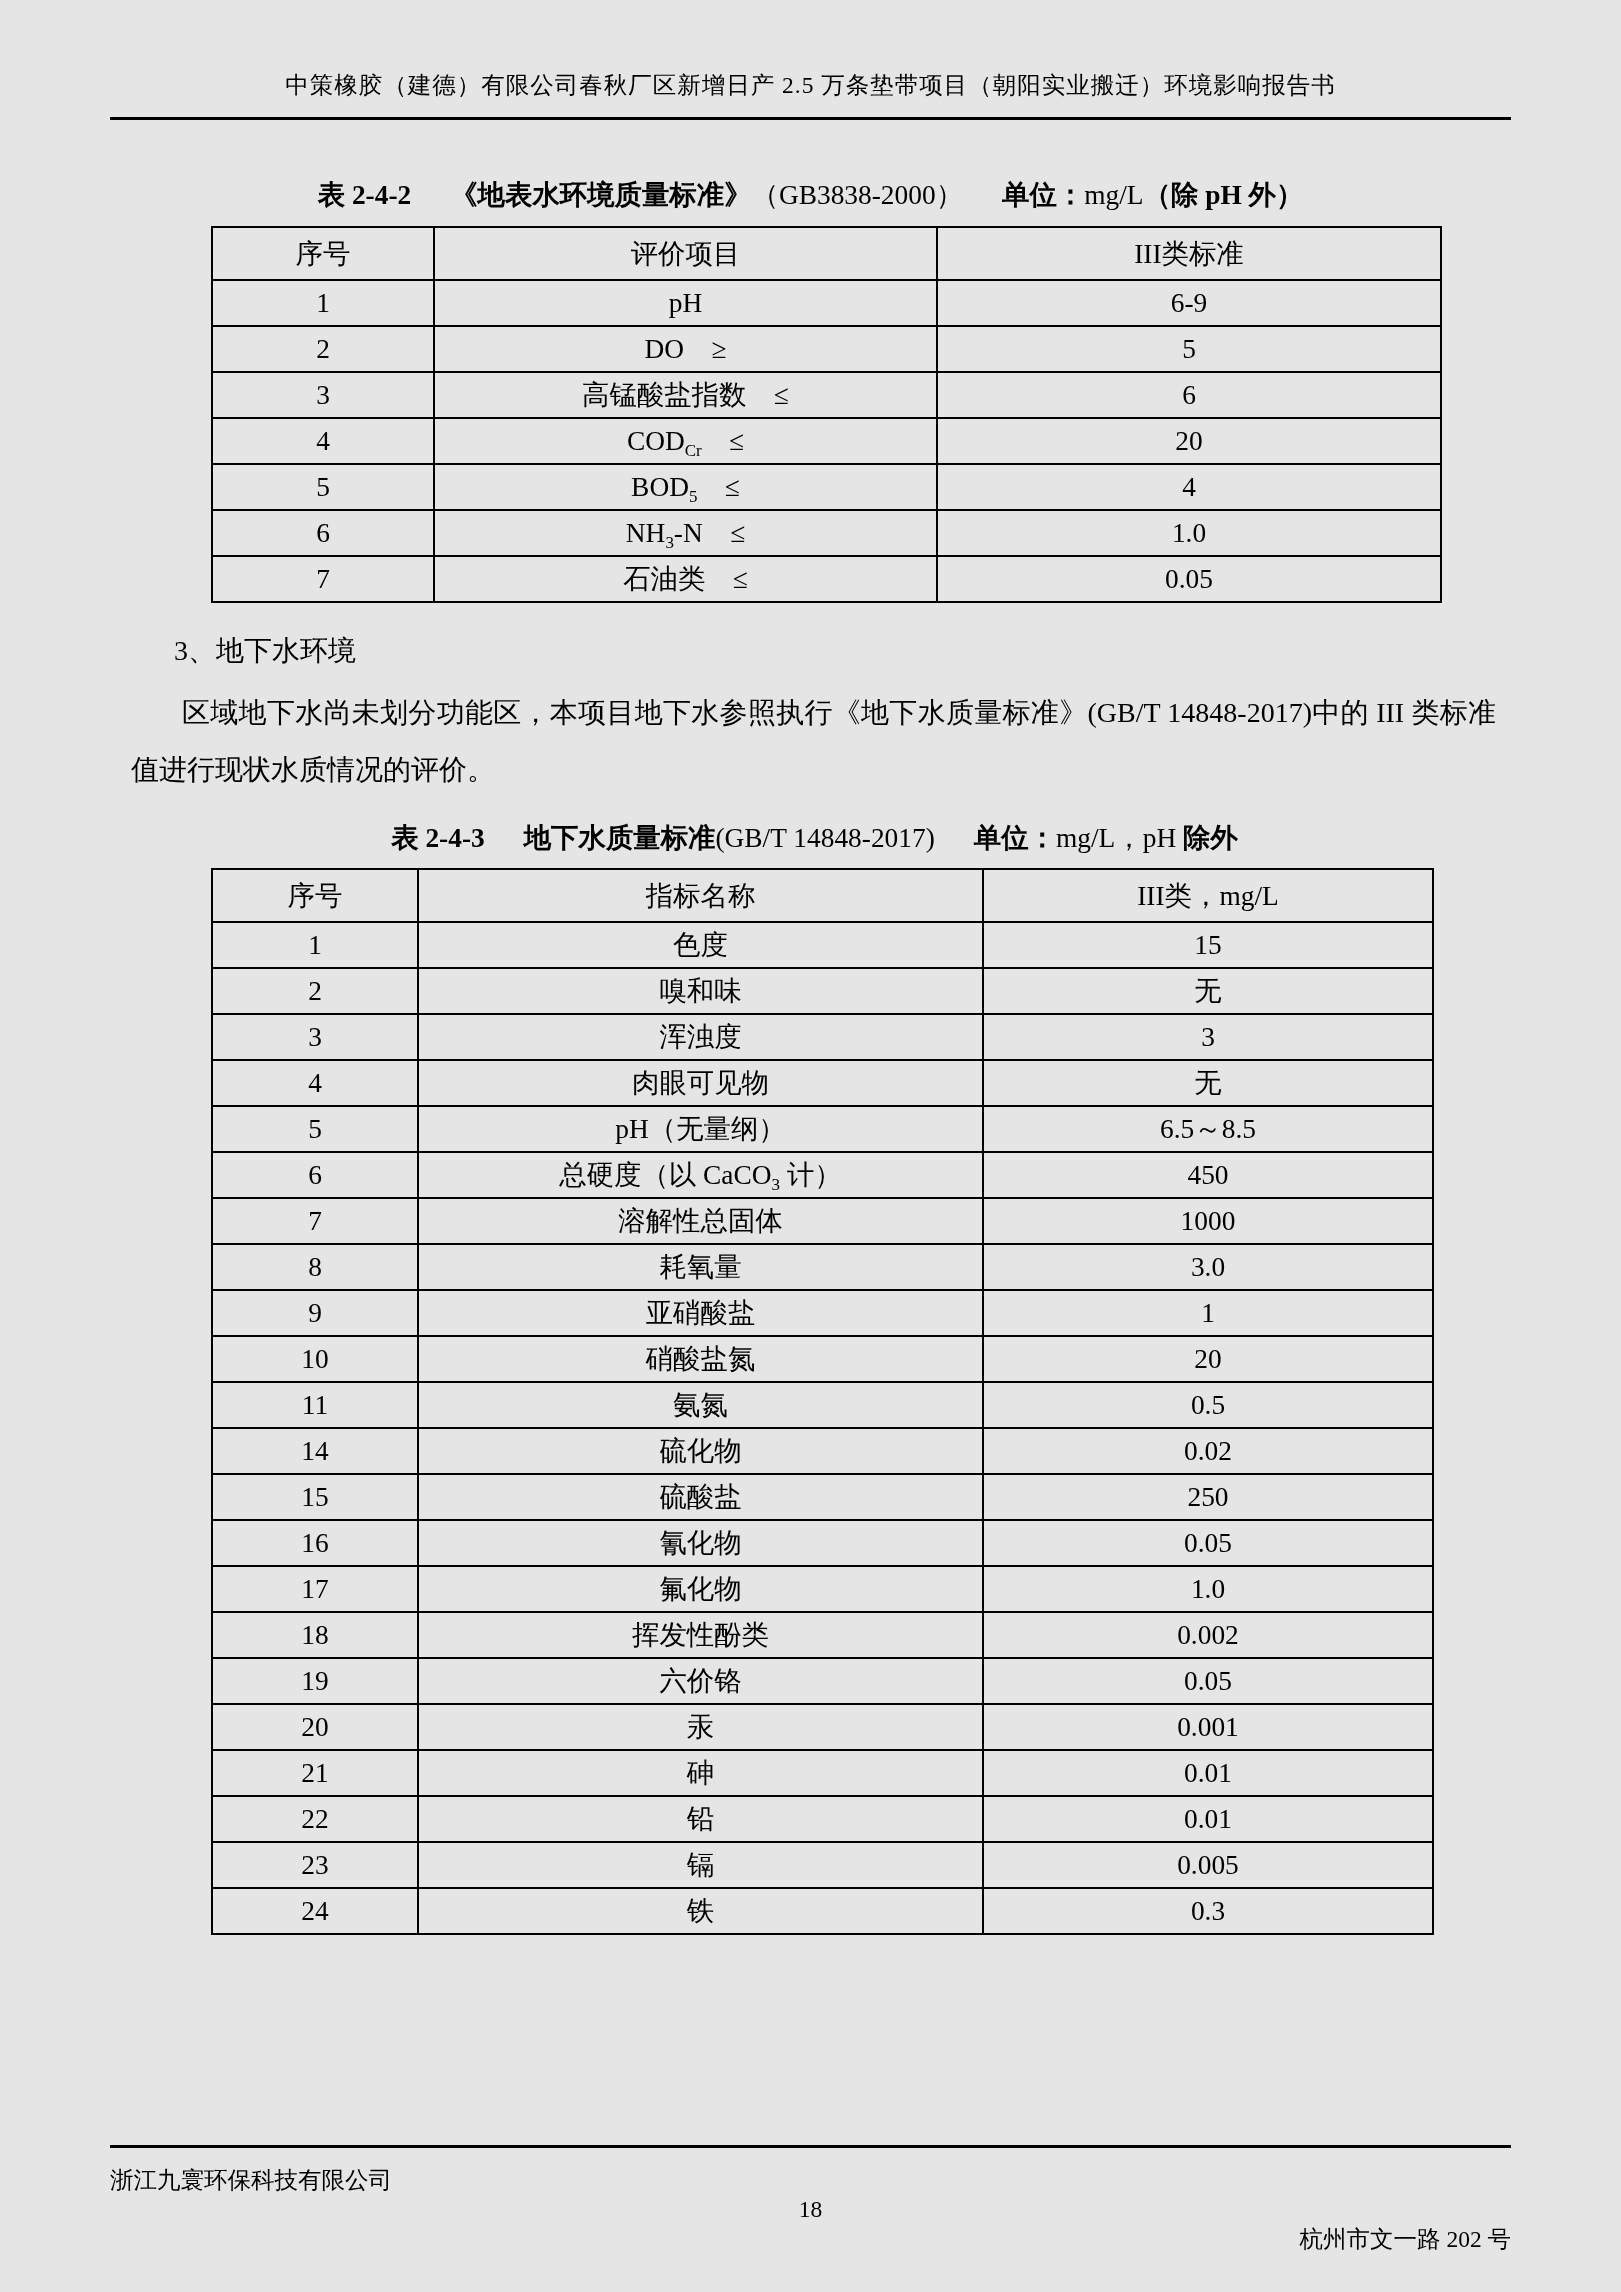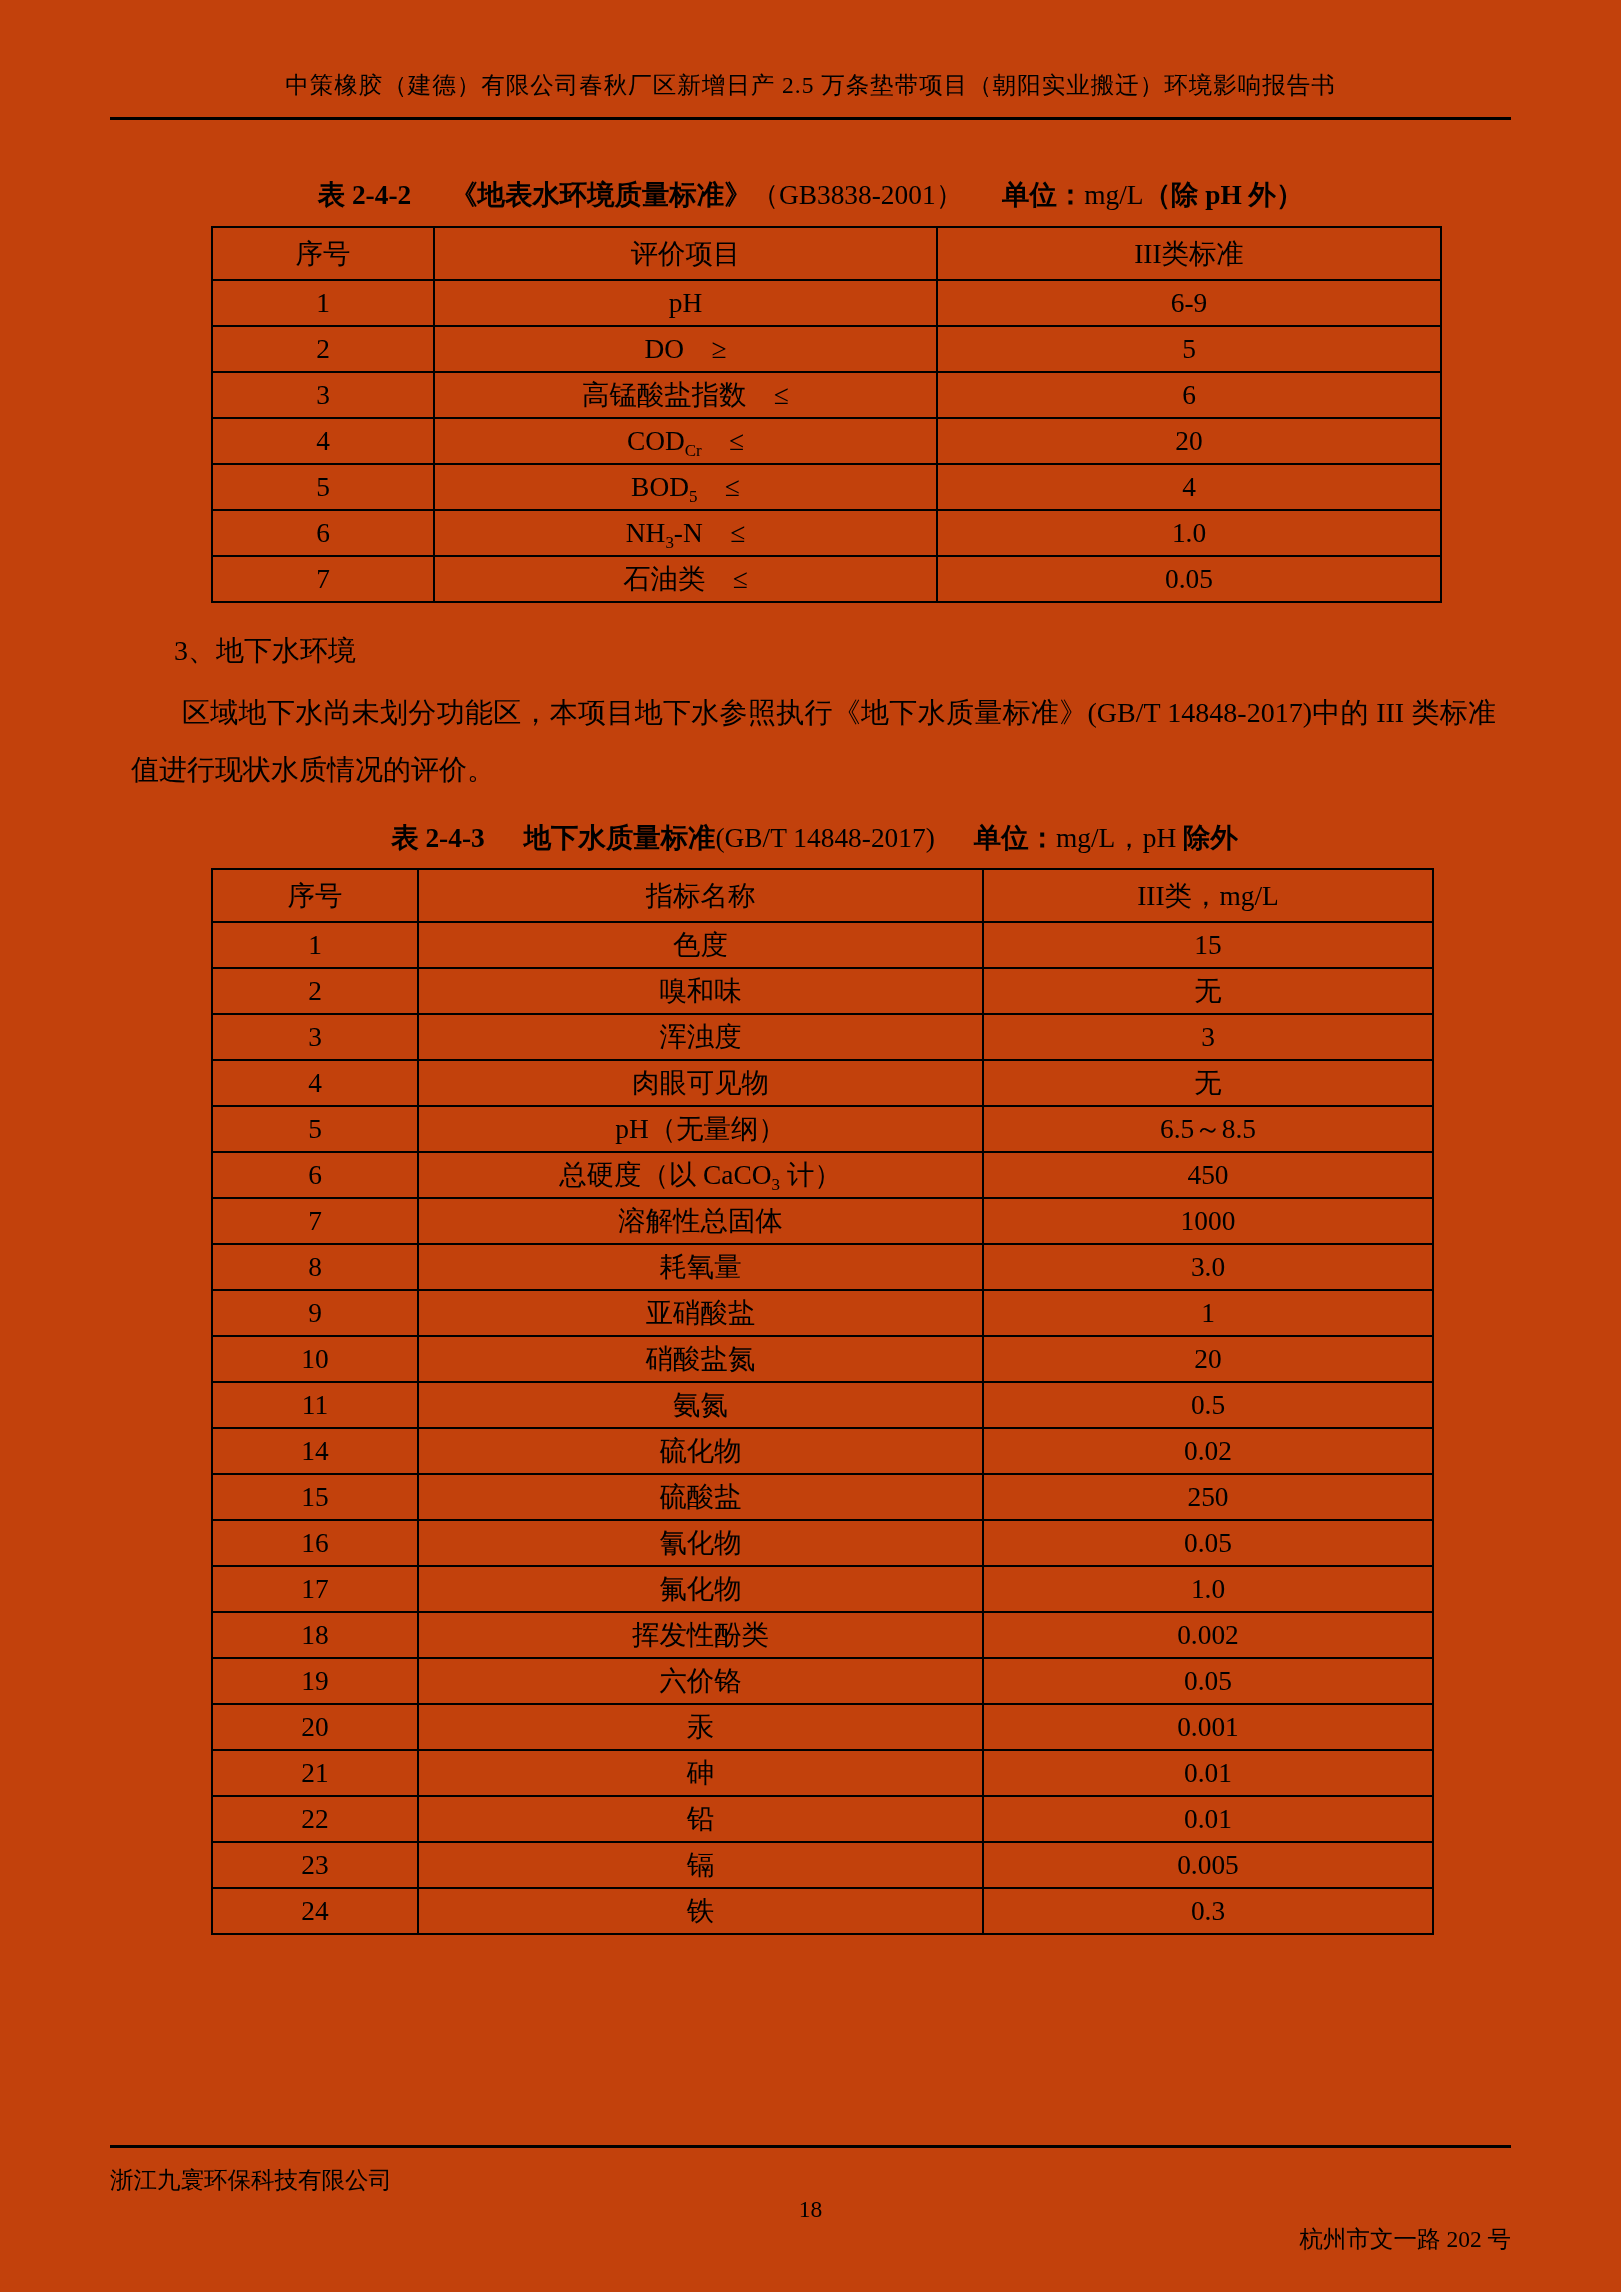--- a/index.html
+++ b/index.html
@@ -1,19 +1,19 @@
 <!DOCTYPE html>
 <html><head>
 <meta charset="utf-8">
 <style>
   html,body{margin:0;padding:0;background:#ffffff;}
   .page{
     position:relative;
     width:1621px;height:2293px;
-    background:#c2410c;
+    background:#e5e5e5;
     color:#000;
     font-family:"Liberation Serif","DejaVu Serif",serif;
     overflow:hidden;
   }
   
   .doc-header-text{
     padding-top:69px;
     text-align:center;
     font-size:23.5px;
     letter-spacing:1px;
@@ -83,21 +83,21 @@
   .footer-right{text-align:right;}
 </style>
 </head>
 <body>
 
 <div class="page">
 
   <div class="doc-header-text">中策橡胶（建德）有限公司春秋厂区新增日产 2.5 万条垫带项目（朝阳实业搬迁）环境影响报告书</div>
   <div class="header-rule"></div>
 
-  <div class="table-title title-1"><span class="b">表 2-4-2</span><span class="b gap">《地表水环境质量标准》</span><span class="">（GB3838-2001）</span><span class="b gap">单位：</span><span class="">mg/L</span><span class="b">（除 pH 外）</span></div>
+  <div class="table-title title-1"><span class="b">表 2-4-2</span><span class="b gap">《地表水环境质量标准》</span><span class="">（GB3838-2000）</span><span class="b gap">单位：</span><span class="">mg/L</span><span class="b">（除 pH 外）</span></div>
 
   <table class="tbl tbl1">
     <colgroup>
       <col style="width:222px">
         <col style="width:503px">
         <col style="width:504px">
     </colgroup>
     <thead>
       <tr>
         <th>序号</th>

